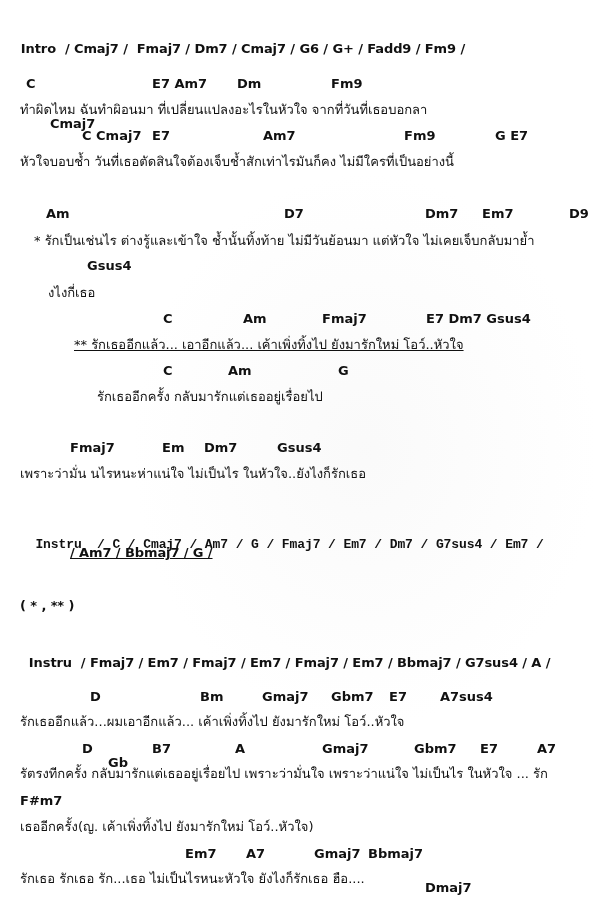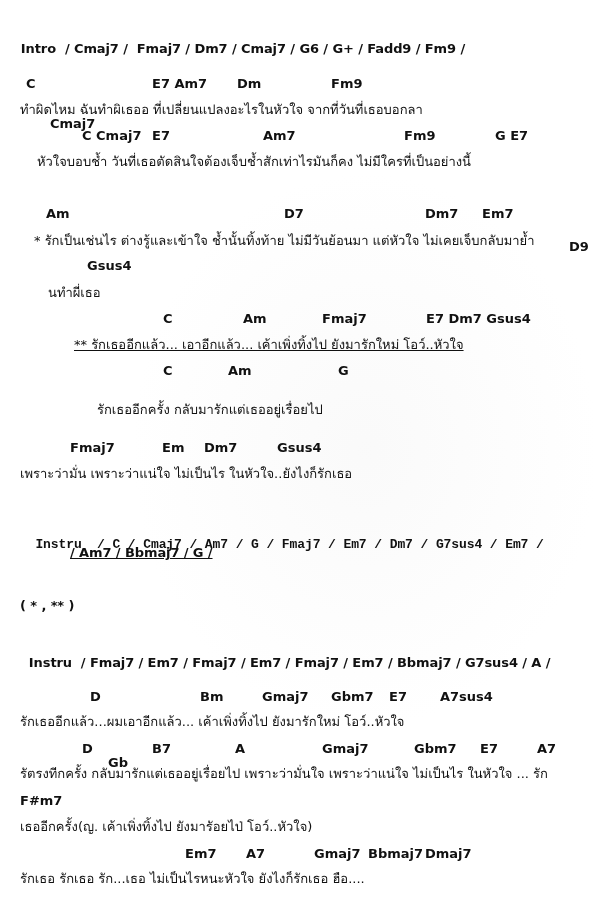--- a/index.html
+++ b/index.html
@@ -28,64 +28,64 @@
   <span>Intro</span><span>  </span><span>/ Cmaj7 /  Fmaj7 / Dm7 / Cmaj7 / G6 / G+ / Fadd9 / Fm9 /</span>
 </div>
 
 <div class="chord-row" style="top:76px;">
     <span class="chord-item" style="left: 26px;">C</span>
     <span class="chord-item" style="left: 50px; margin-top: 40px;">Cmaj7</span>
     <span class="chord-item" style="left: 152px;">E7 Am7</span>
     <span class="chord-item" style="left: 237px;">Dm</span>
     <span class="chord-item" style="left: 331px;">Fm9</span>
   </div>
-<div class="line lyric" style="left:20px; top:101px;">ทำผิดไหม ฉันทำผิเธออ ที่เปลี่ยนแปลงอะไรในหัวใจ จากที่วันที่เธอบอกลา</div>
+<div class="line lyric" style="left:20px; top:101px;">ทำผิดไหม ฉันทำผิอนมา ที่เปลี่ยนแปลงอะไรในหัวใจ จากที่วันที่เธอบอกลา</div>
 <div class="chord-row" style="top:128px;">
     <span class="chord-item" style="left: 82px;">C Cmaj7</span>
     <span class="chord-item" style="left: 152px;">E7</span>
     <span class="chord-item" style="left: 263px;">Am7</span>
     <span class="chord-item" style="left: 404px;">Fm9</span>
     <span class="chord-item" style="left: 495px;">G E7</span>
   </div>
-<div class="line lyric" style="left:37px; top:153px;">หัวใจบอบช้ำ วันที่เธอตัดสินใจต้องเจ็บช้ำสักเท่าไรมันก็คง ไม่มีใครที่เป็นอย่างนี้</div>
+<div class="line lyric" style="left:20px; top:153px;">หัวใจบอบช้ำ วันที่เธอตัดสินใจต้องเจ็บช้ำสักเท่าไรมันก็คง ไม่มีใครที่เป็นอย่างนี้</div>
 
 <div class="chord-row" style="top:206px;">
     <span class="chord-item" style="left: 46px;">Am</span>
     <span class="chord-item" style="left: 284px;">D7</span>
     <span class="chord-item" style="left: 425px;">Dm7</span>
     <span class="chord-item" style="left: 482px;">Em7</span>
-    <span class="chord-item" style="left: 569px; margin-top: 33px;">D9</span>
+    <span class="chord-item" style="left: 569px;">D9</span>
   </div>
 <div class="line lyric" style="left:34px; top:232px;text-align:center;">* รักเป็นเช่นไร ต่างรู้และเข้าใจ ช้ำนั้นทิ้งท้าย ไม่มีวันย้อนมา แต่หัวใจ ไม่เคยเจ็บกลับมาย้ำ</div>
 <div class="chord-row" style="top:258px;">
     <span class="chord-item" style="left: 87px;">Gsus4</span>
   </div>
-<div class="line lyric" style="left:48px; top:284px;">นทำผี่เธอ</div>
+<div class="line lyric" style="left:48px; top:284px;">งไงกี่เธอ</div>
 
 <div class="chord-row" style="top:311px;">
     <span class="chord-item" style="left: 163px;">C</span>
     <span class="chord-item" style="left: 243px;">Am</span>
     <span class="chord-item" style="left: 322px;">Fmaj7</span>
     <span class="chord-item" style="left: 426px;">E7 Dm7 Gsus4</span>
   </div>
 <div class="line lyric" style="left:74px; top:336px;text-decoration:underline;">** รักเธออีกแล้ว... เอาอีกแล้ว... เค้าเพิ่งทิ้งไป ยังมารักใหม่ โอว์..หัวใจ</div>
 <div class="chord-row" style="top:363px;">
     <span class="chord-item" style="left: 163px;">C</span>
     <span class="chord-item" style="left: 228px;">Am</span>
     <span class="chord-item" style="left: 338px;">G</span>
   </div>
-<div class="line lyric" style="left:97px; top:388px;margin-top:13px;">รักเธออีกครั้ง กลับมารักแต่เธออยู่เรื่อยไป</div>
+<div class="line lyric" style="left:97px; top:388px;">รักเธออีกครั้ง กลับมารักแต่เธออยู่เรื่อยไป</div>
 
 <div class="chord-row" style="top:440px;">
     <span class="chord-item" style="left: 70px;">Fmaj7</span>
     <span class="chord-item" style="left: 162px; text-align: center;">Em</span>
     <span class="chord-item" style="left: 204px;">Dm7</span>
     <span class="chord-item" style="left: 277px;">Gsus4</span>
   </div>
-<div class="line lyric" style="left:20px; top:465px;">เพราะว่ามั่น เพราะว่าแน่ใจ ไม่เป็นไร ในหัวใจ..ยังไงก็รักเธอ</div>
+<div class="line lyric" style="left:20px; top:465px;">เพราะว่ามั่น นไรหนะห่าแน่ใจ ไม่เป็นไร ในหัวใจ..ยังไงก็รักเธอ</div>
 
 <div class="line chord" style="left:20px; top:518px;font-family:Liberation Mono, monospace;">
   <span>Instru</span><span>  </span><span>/ C / Cmaj7 / Am7 / G / Fmaj7 / Em7 / Dm7 / G7sus4 / Em7 /</span>
 </div>
 <div class="line chord" style="left:70px; top:544px;text-decoration:underline;">/ Am7 / Bbmaj7 / G /</div>
 
 <div class="line chord" style="left:20px; top:597px;">( * , ** )</div>
 
 <div class="line chord" style="left:20px; top:636px;">
   <span>Instru</span><span>  </span><span>/ Fmaj7 / Em7 / Fmaj7 / Em7 / Fmaj7 / Em7 / Bbmaj7 / G7sus4 / A /</span>
@@ -107,21 +107,21 @@
     <span class="chord-item" style="left: 235px;">A</span>
     <span class="chord-item" style="left: 322px;">Gmaj7</span>
     <span class="chord-item" style="left: 414px;">Gbm7</span>
     <span class="chord-item" style="left: 480px;">E7</span>
     <span class="chord-item" style="left: 537px;">A7</span>
   </div>
 <div class="line lyric" style="left:20px; top:765px;">รัตรงทีกครั้ง กลับมารักแต่เธออยู่เรื่อยไป เพราะว่ามั่นใจ เพราะว่าแน่ใจ ไม่เป็นไร ในหัวใจ ... รัก</div>
 <div class="chord-row" style="top:793px;">
     <span class="chord-item" style="left: 20px;">F#m7</span>
   </div>
-<div class="line lyric" style="left:20px; top:818px;">เธออีกครั้ง(ญ. เค้าเพิ่งทิ้งไป ยังมารัอยไป่ โอว์..หัวใจ)</div>
+<div class="line lyric" style="left:20px; top:818px;">เธออีกครั้ง(ญ. เค้าเพิ่งทิ้งไป ยังมารักใหม่ โอว์..หัวใจ)</div>
 <div class="chord-row" style="top:846px;">
     <span class="chord-item" style="left: 185px;">Em7</span>
     <span class="chord-item" style="left: 246px;">A7</span>
     <span class="chord-item" style="left: 314px;">Gmaj7</span>
     <span class="chord-item" style="left: 368px;">Bbmaj7</span>
-    <span class="chord-item" style="left: 425px;">Dmaj7</span>
+    <span class="chord-item" style="left: 425px; margin-top: 34px;">Dmaj7</span>
   </div>
 <div class="line lyric" style="left:20px; top:870px;">รักเธอ รักเธอ รัก...เธอ ไม่เป็นไรหนะหัวใจ ยังไงก็รักเธอ ฮือ....</div>
 
 </body></html>

